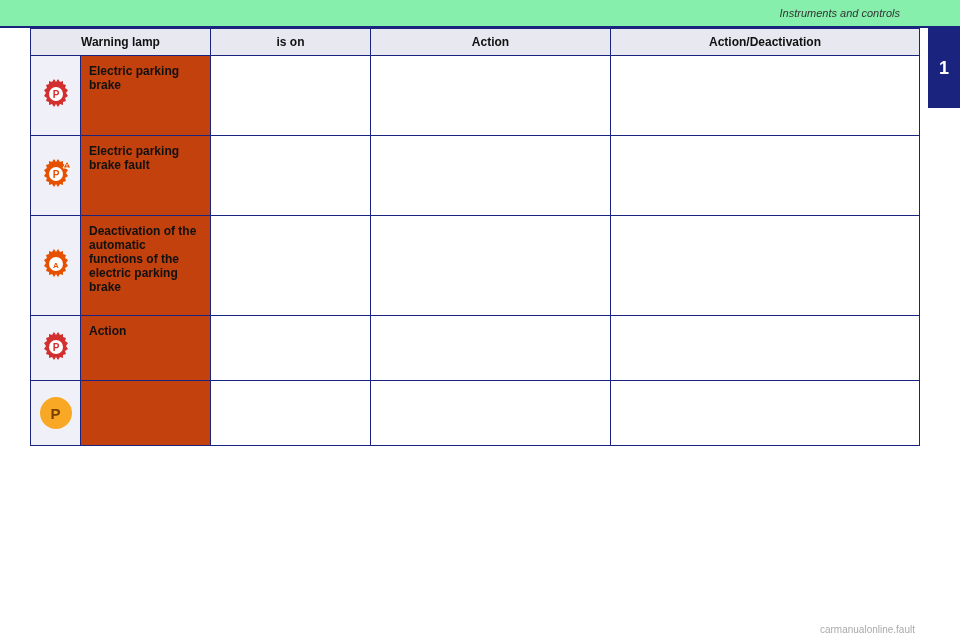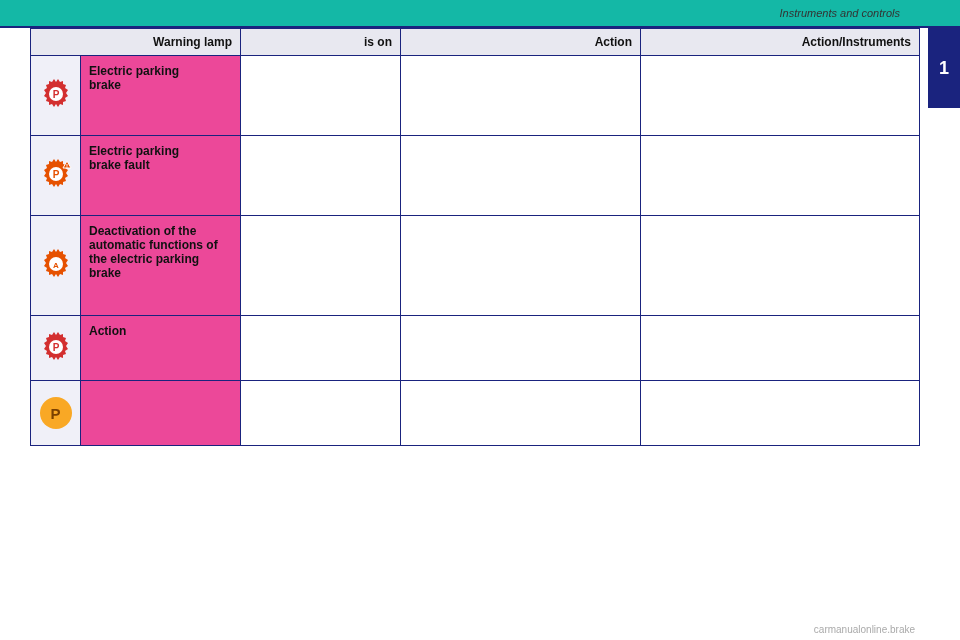--- a/index.html
+++ b/index.html
@@ -13,21 +13,21 @@
       position: relative;
     }
 
     
     .top-bar {
       position: absolute;
       top: 0;
       left: 0;
       right: 0;
       height: 28px;
-      background: #14b8a6;
+      background: #86efac;
       border-bottom: 2px solid #1a237e;
       display: flex;
       align-items: center;
       justify-content: flex-end;
       padding-right: 60px;
     }
     .top-bar-title {
       font-size: 11px;
       color: #333;
       font-style: italic;
@@ -62,43 +62,43 @@
     table {
       width: 100%;
       border-collapse: collapse;
       border: 1px solid #1a237e;
     }
 
     thead tr th {
       background: #e8e8f0;
       border: 1px solid #1a237e;
       padding: 6px 8px;
-      text-align: right;
+      text-align: center;
       font-size: 12px;
       font-weight: bold;
       color: #111;
     }
 
     tbody tr td {
       border: 1px solid #1a237e;
       padding: 6px 8px;
       vertical-align: top;
     }
 
     .icon-cell {
       width: 50px;
       text-align: center;
       vertical-align: middle;
       background: #f0f0f8;
       padding: 8px 4px;
     }
 
     .label-cell {
-      width: 160px;
-      background: #ec4899;
+      width: 130px;
+      background: #c2410c;
       font-weight: bold;
       font-size: 12px;
       color: #111;
       vertical-align: top;
       padding: 8px;
     }
 
     .ison-cell {
       width: 160px;
       background: #fff;
@@ -171,21 +171,21 @@
   <span>1</span>
 </div>
 
 <div class="main-content">
   <table>
     <thead>
       <tr>
         <th colspan="2">Warning lamp</th>
         <th>is on</th>
         <th>Action</th>
-        <th>Action/Instruments</th>
+        <th>Action/Deactivation</th>
       </tr>
     </thead>
     <tbody>
 
       <tr class="row-tall">
         <td class="icon-cell">
           <div class="brake-icon-wrapper">
             <svg class="gear-icon-svg" viewBox="0 0 34 34" xmlns="http://www.w3.org/2000/svg">
 
               <path d="M17,5 L19,2 L21,5 L24,4 L24,7 L27,8 L26,11 L29,13 L27,16 L29,19 L26,21 L27,24 L24,25 L24,28 L21,27 L19,30 L17,27 L15,30 L13,27 L10,28 L10,25 L7,24 L8,21 L5,19 L7,16 L5,13 L8,11 L7,8 L10,7 L10,4 L13,5 L15,2 Z" fill="#d32f2f" stroke="none"></path>
@@ -260,14 +260,14 @@
         <td class="label-cell"></td>
         <td class="ison-cell"></td>
         <td class="cause-cell"></td>
         <td class="action-cell"></td>
       </tr>
     </tbody>
   </table>
 </div>
 
 <div class="bottom-right">
-  <span>carmanualonline.brake</span>
+  <span>carmanualonline.fault</span>
 </div>
 
 </body></html>

